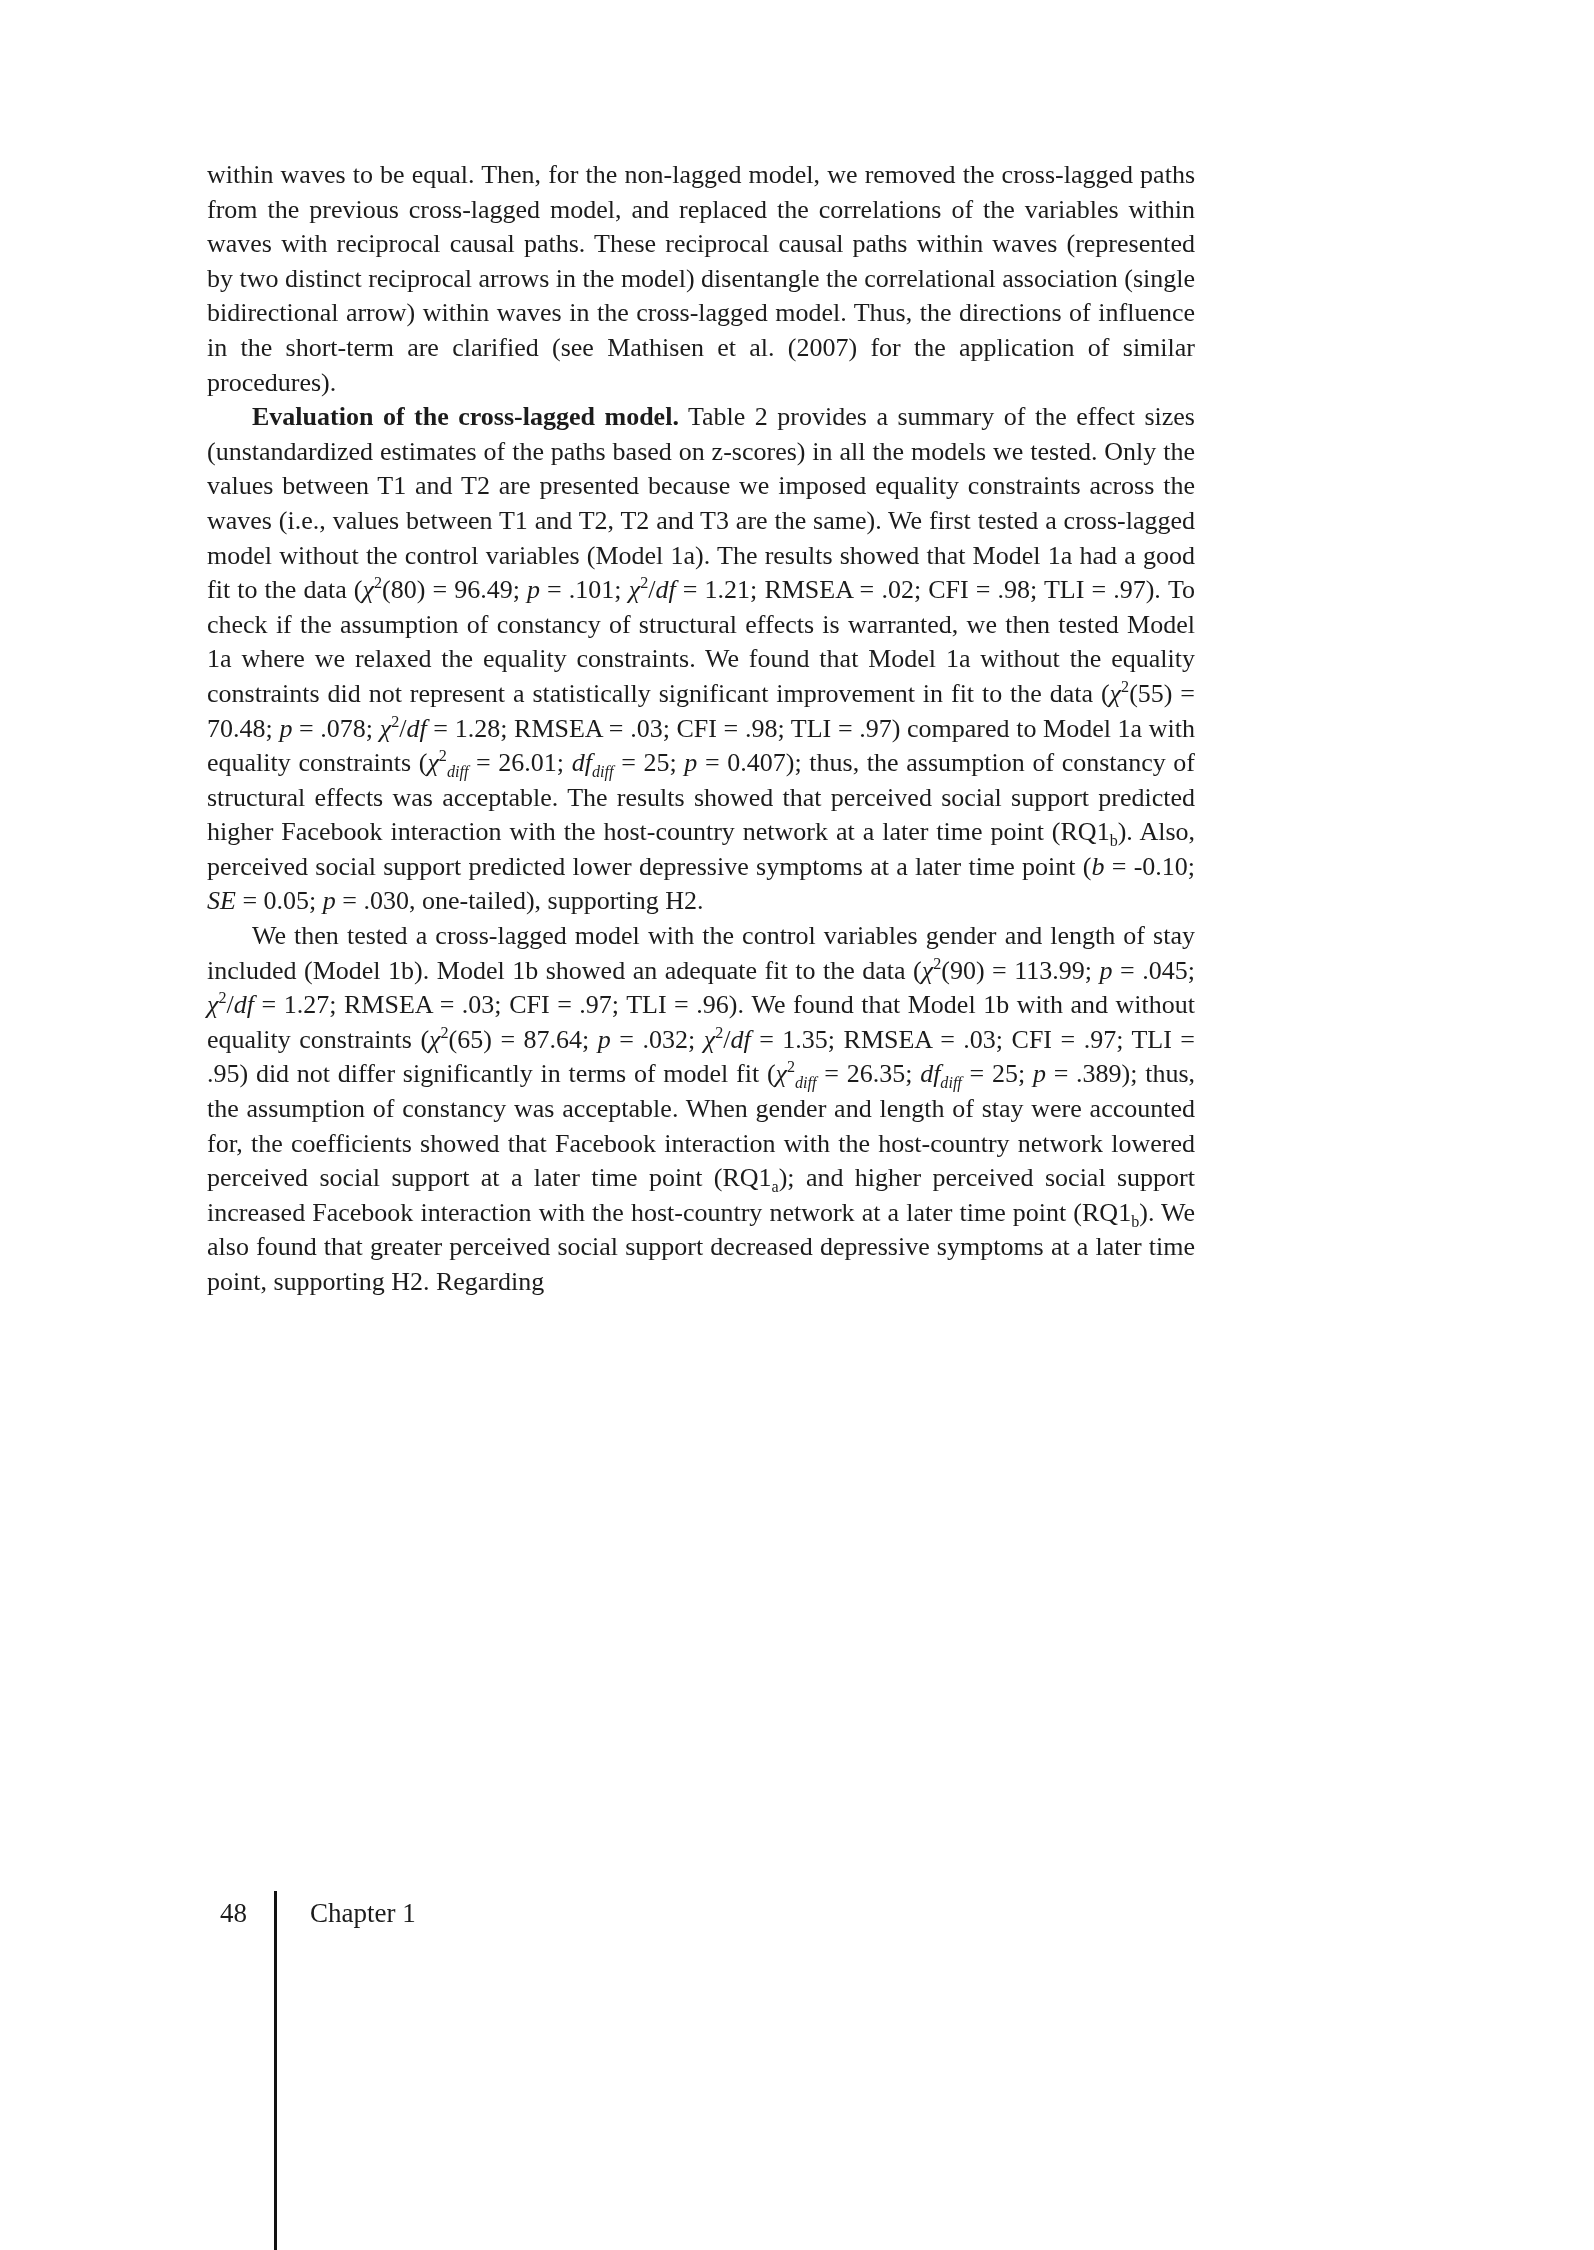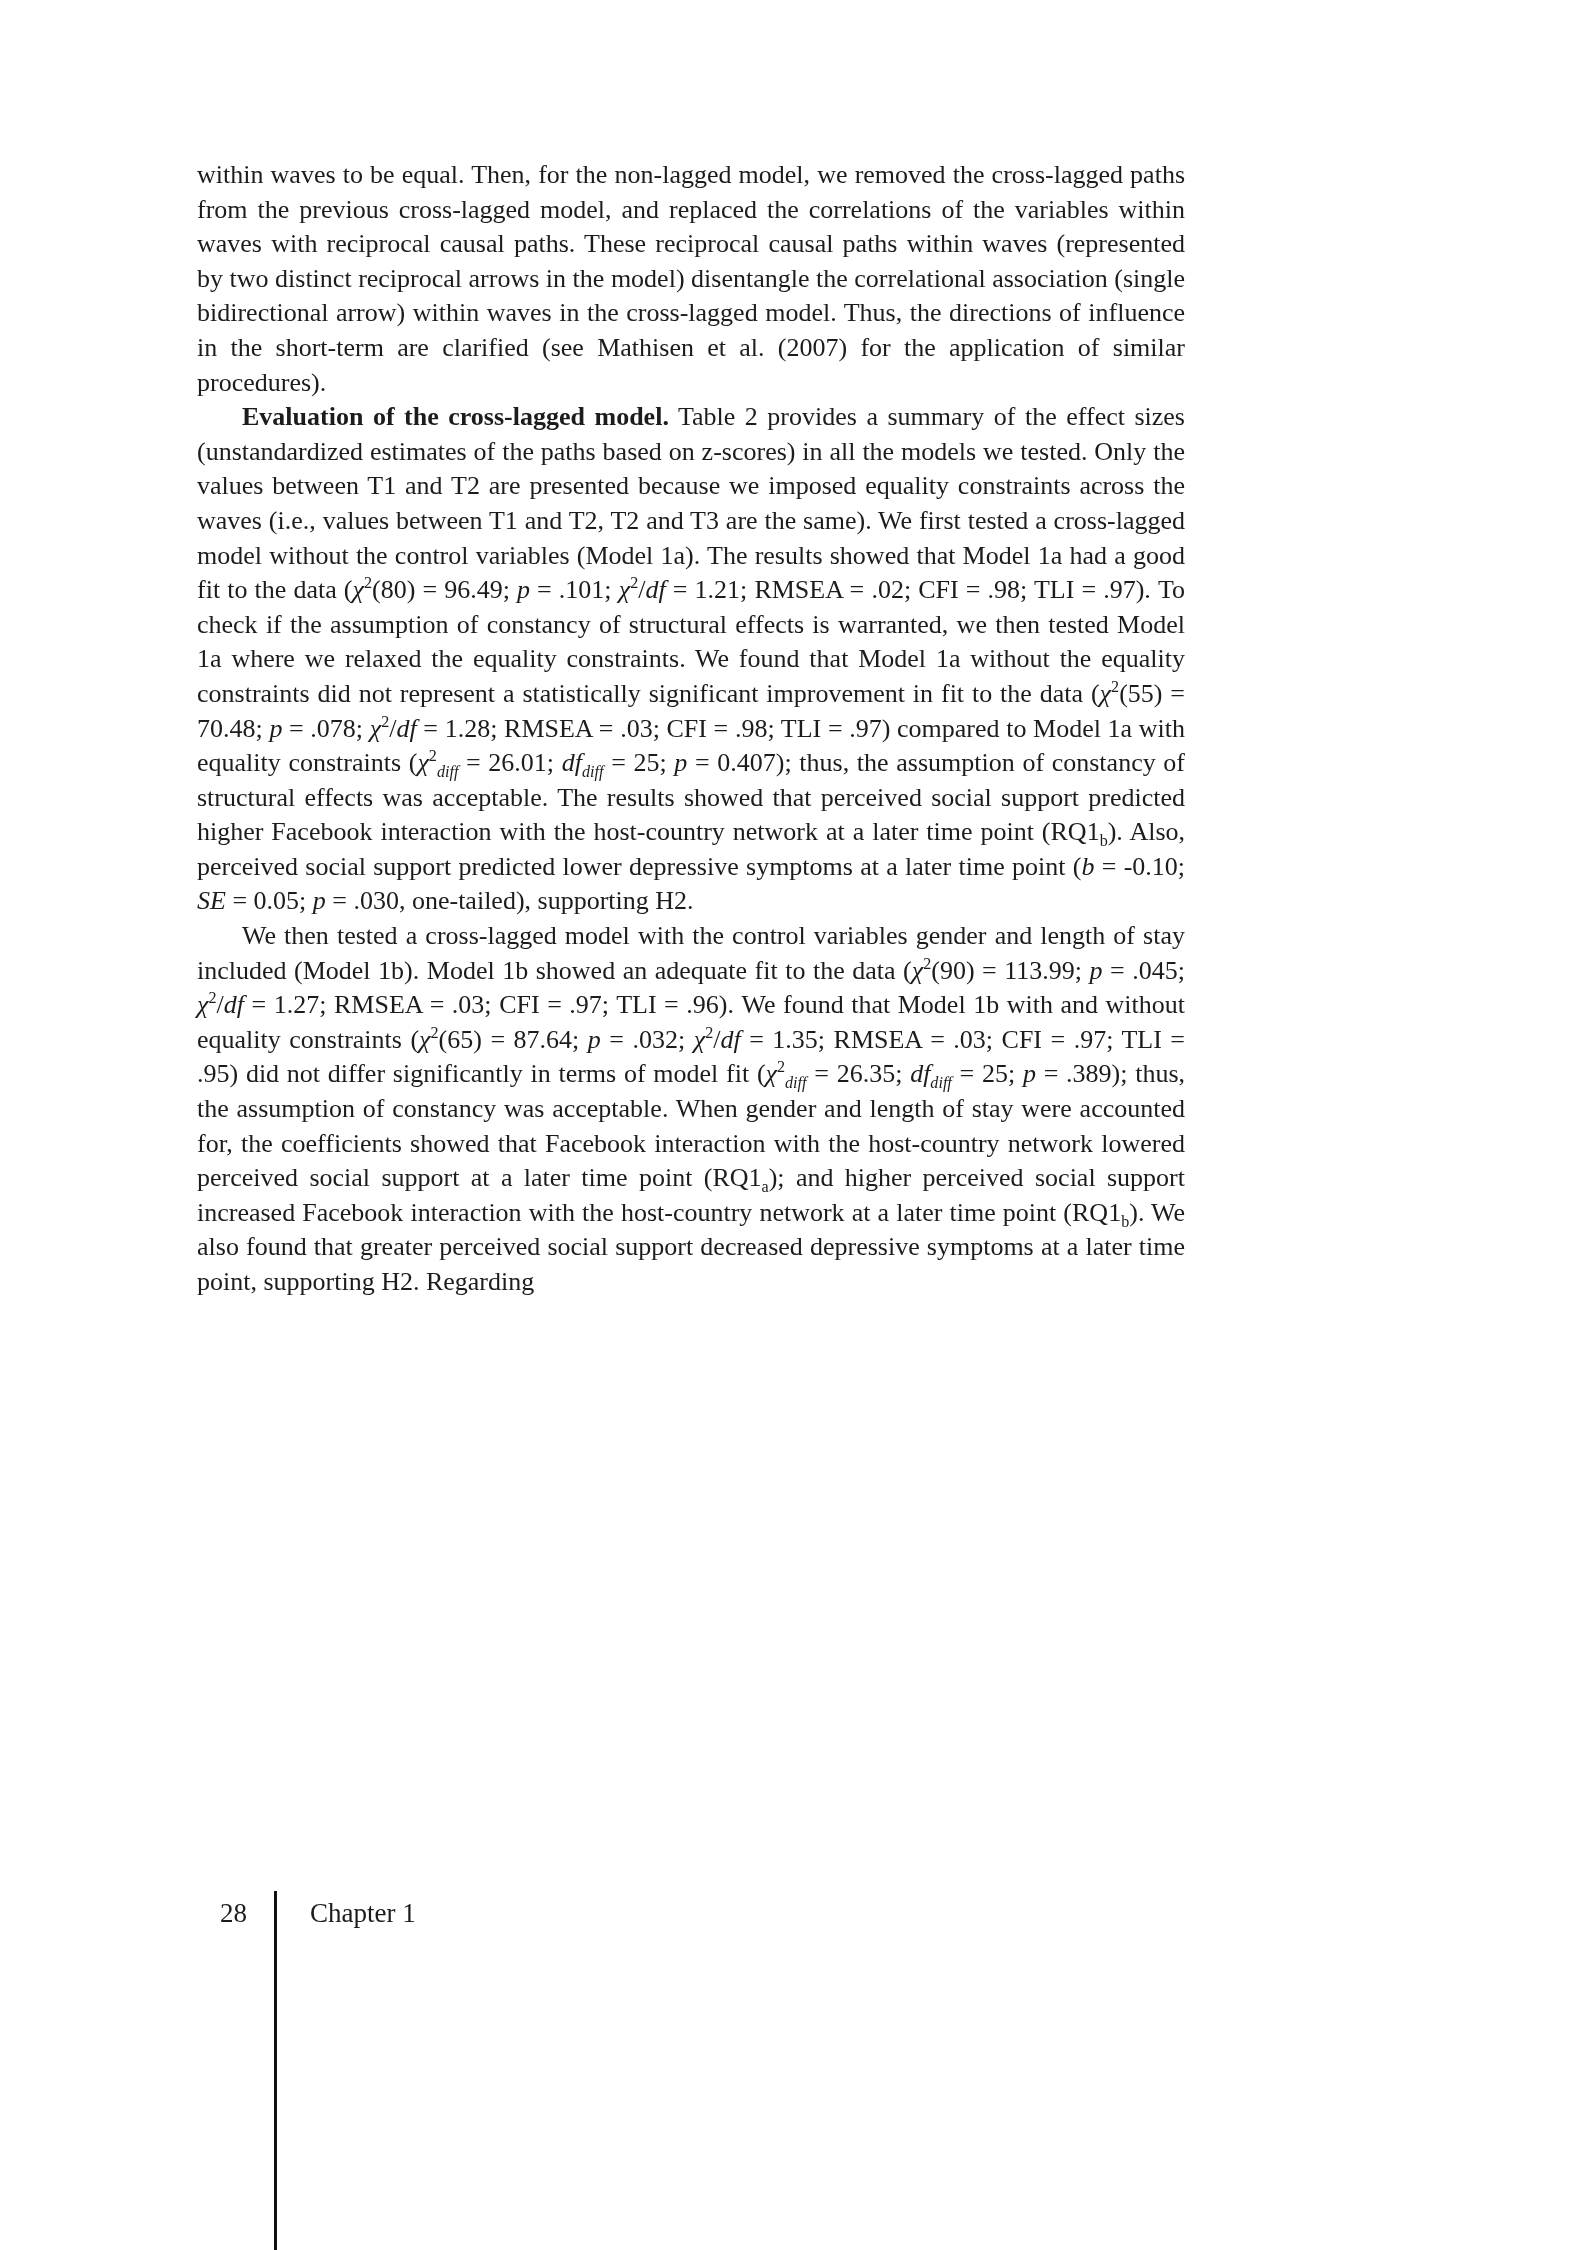--- a/index.html
+++ b/index.html
@@ -12,21 +12,21 @@
     color: #1c1c1c;
     overflow: hidden;
   }
   .page {
     position: absolute;
     inset: 0;
     background: #ffffff;
   }
   .text-block {
     position: absolute;
-    left: 197px;
+    left: 207px;
     top: 158px;
     width: 988px;
     font-size: 26px;
     line-height: 34.6px;
     text-align: justify;
   }
   .para { margin: 0; }
   .para.indent { text-indent: 45px; }
   .para b { font-weight: bold; }
   .para i { font-style: italic; }
@@ -65,19 +65,19 @@
 <body>
 
 <div class="page">
 
   <div class="text-block">
       <p class="para">within waves to be equal. Then, for the non-lagged model, we removed the cross-lagged paths from the previous cross-lagged model, and replaced the correlations of the variables within waves with reciprocal causal paths. These reciprocal causal paths within waves (represented by two distinct reciprocal arrows in the model) disentangle the correlational association (single bidirectional arrow) within waves in the cross-lagged model. Thus, the directions of influence in the short-term are clarified (see Mathisen et al. (2007) for the application of similar procedures).</p>
       <p class="para indent"><b>Evaluation of the cross-lagged model.</b> Table 2 provides a summary of the effect sizes (unstandardized estimates of the paths based on z-scores) in all the models we tested. Only the values between T1 and T2 are presented because we imposed equality constraints across the waves (i.e., values between T1 and T2, T2 and T3 are the same). We first tested a cross-lagged model without the control variables (Model 1a). The results showed that Model 1a had a good fit to the data (<i>χ</i><sup>2</sup>(80) = 96.49; <i>p</i> = .101; <i>χ</i><sup>2</sup>/<i>df</i> = 1.21; RMSEA = .02; CFI = .98; TLI = .97). To check if the assumption of constancy of structural effects is warranted, we then tested Model 1a where we relaxed the equality constraints. We found that Model 1a without the equality constraints did not represent a statistically significant improvement in fit to the data (<i>χ</i><sup>2</sup>(55) = 70.48; <i>p</i> = .078; <i>χ</i><sup>2</sup>/<i>df</i> = 1.28; RMSEA = .03; CFI = .98; TLI = .97) compared to Model 1a with equality constraints (<i>χ</i><sup>2</sup><sub><i>diff</i></sub> = 26.01; <i>df</i><sub><i>diff</i></sub> = 25; <i>p</i> = 0.407); thus, the assumption of constancy of structural effects was acceptable. The results showed that perceived social support predicted higher Facebook interaction with the host-country network at a later time point (RQ1<sub>b</sub>). Also, perceived social support predicted lower depressive symptoms at a later time point (<i>b</i> = -0.10; <i>SE</i> = 0.05; <i>p</i> = .030, one-tailed), supporting H2.</p>
       <p class="para indent">We then tested a cross-lagged model with the control variables gender and length of stay included (Model 1b). Model 1b showed an adequate fit to the data (<i>χ</i><sup>2</sup>(90) = 113.99; <i>p</i> = .045; <i>χ</i><sup>2</sup>/<i>df</i> = 1.27; RMSEA = .03; CFI = .97; TLI = .96). We found that Model 1b with and without equality constraints (<i>χ</i><sup>2</sup>(65) = 87.64; <i>p</i> = .032; <i>χ</i><sup>2</sup>/<i>df</i> = 1.35; RMSEA = .03; CFI = .97; TLI = .95) did not differ significantly in terms of model fit (<i>χ</i><sup>2</sup><sub><i>diff</i></sub> = 26.35; <i>df</i><sub><i>diff</i></sub> = 25; <i>p</i> = .389); thus, the assumption of constancy was acceptable. When gender and length of stay were accounted for, the coefficients showed that Facebook interaction with the host-country network lowered perceived social support at a later time point (RQ1<sub>a</sub>); and higher perceived social support increased Facebook interaction with the host-country network at a later time point (RQ1<sub>b</sub>). We also found that greater perceived social support decreased depressive symptoms at a later time point, supporting H2. Regarding</p>
     </div>
 
-  <div class="footer-number">28</div>
+  <div class="footer-number">48</div>
 
   <div class="footer-rule"></div>
 
   <div class="footer-chapter">Chapter 1</div>
 
 </div>
 
 </body></html>

